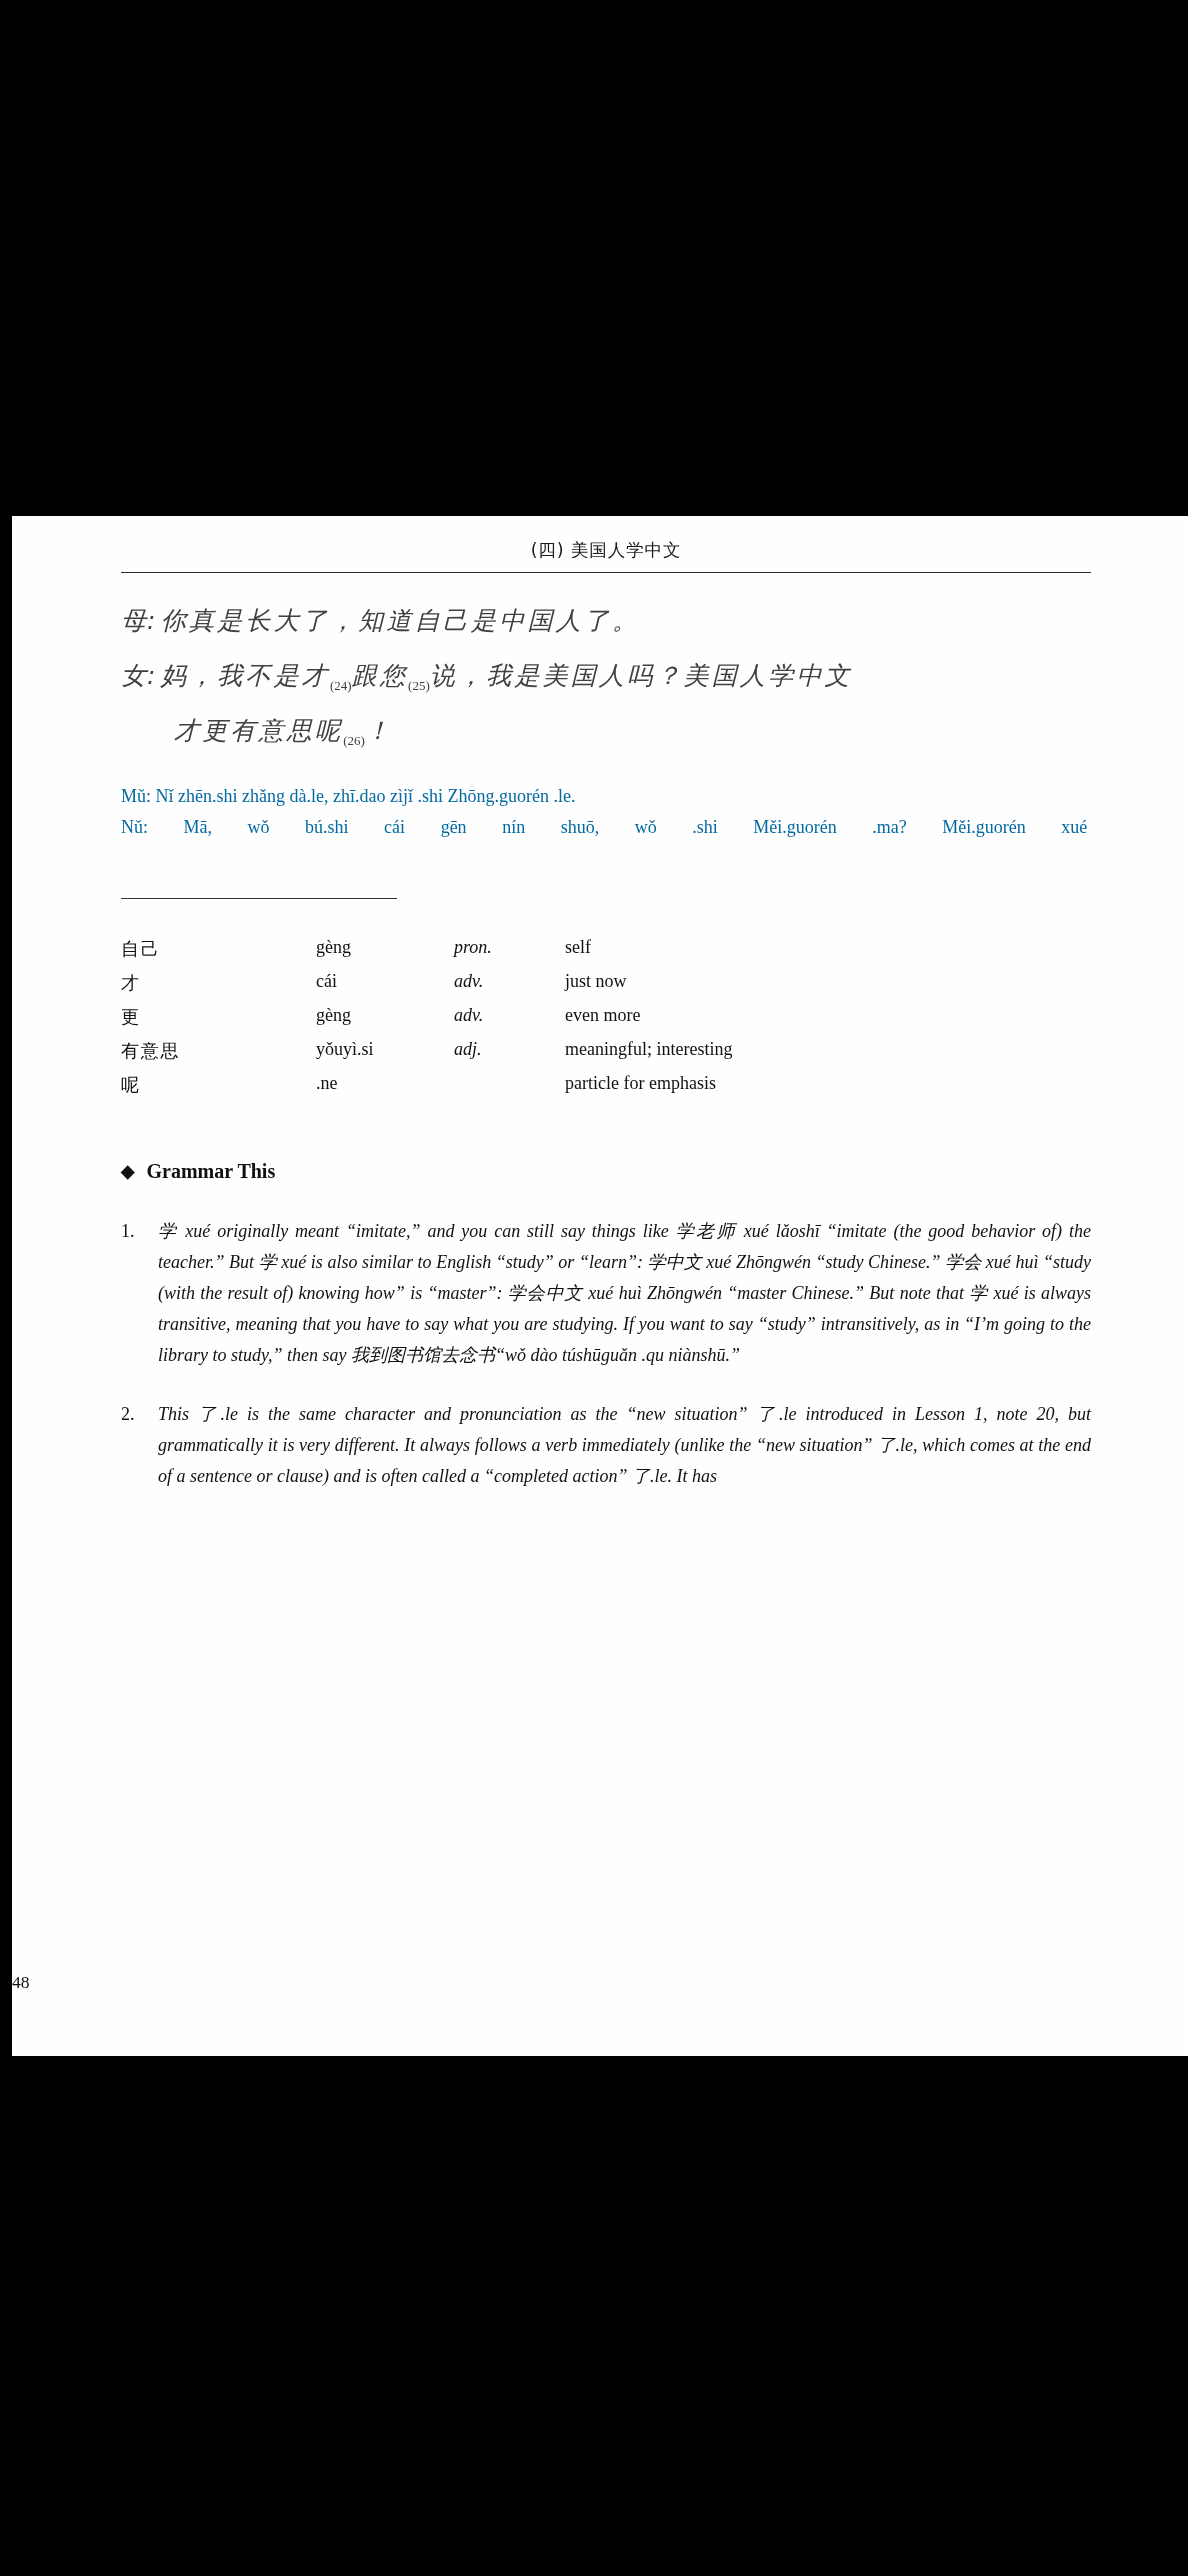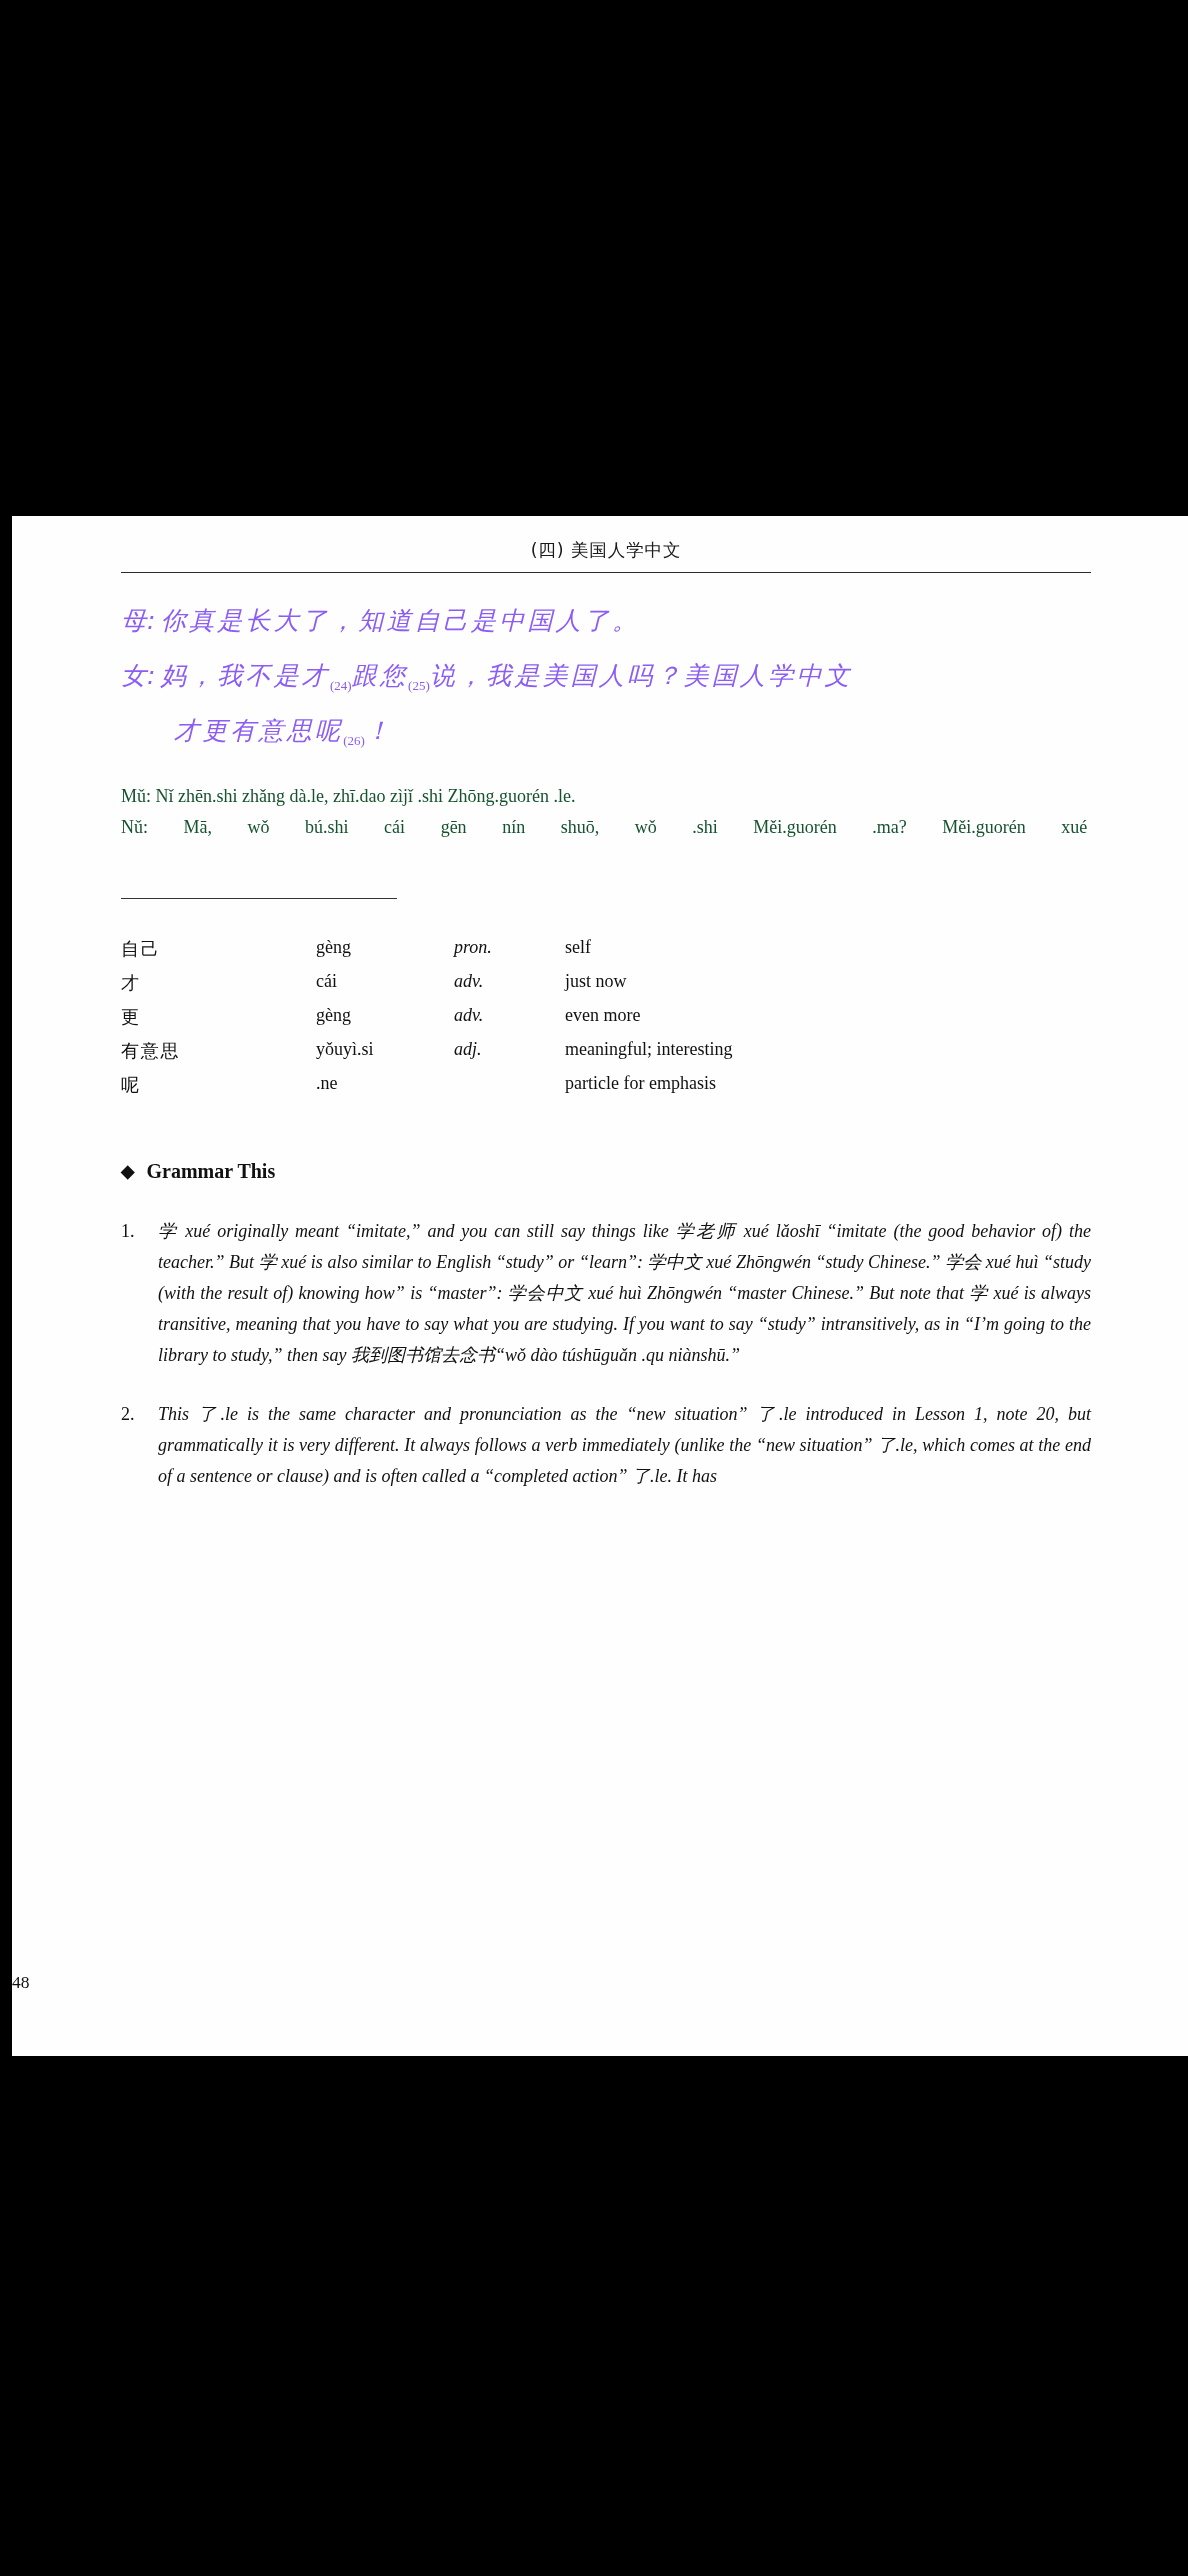--- a/index.html
+++ b/index.html
@@ -37,40 +37,40 @@
     margin-top:10px;
     border-top:1.8px solid #2a2a2a;
     width:100%;
   }
 
   
   .dialogue { margin-top:28px; }
   .dlg-line {
     font-size:25px;
     line-height:1.62;
-    color:#8b5cf6;
+    color:#404040;
     font-family:"DejaVu Sans", sans-serif;
     letter-spacing:3.2px;
     margin-bottom:14.7px;
     font-style:italic;
   }
   .dlg-line.indent { padding-left:53px; }
   .dlg-line .spk { letter-spacing:0.9px; margin-right:4.6px; }
   .sub {
     font-size:13px; vertical-align:sub;
     letter-spacing:0; font-style:normal;
     font-family:"Liberation Serif", serif;
   }
 
   
   .pinyin { margin-top:31px; }
   .py-line {
     font-size:18px;
     line-height:1.55;
-    color:#14532d;
+    color:#0369a1;
     margin-bottom:2.8px;
   }
   .py-line.justify {
     text-align:justify;
     text-align-last:justify;
     padding-right:3.7px;
   }
   .py-line.cont { padding-left:42px; text-align-last:left; }
 
   

